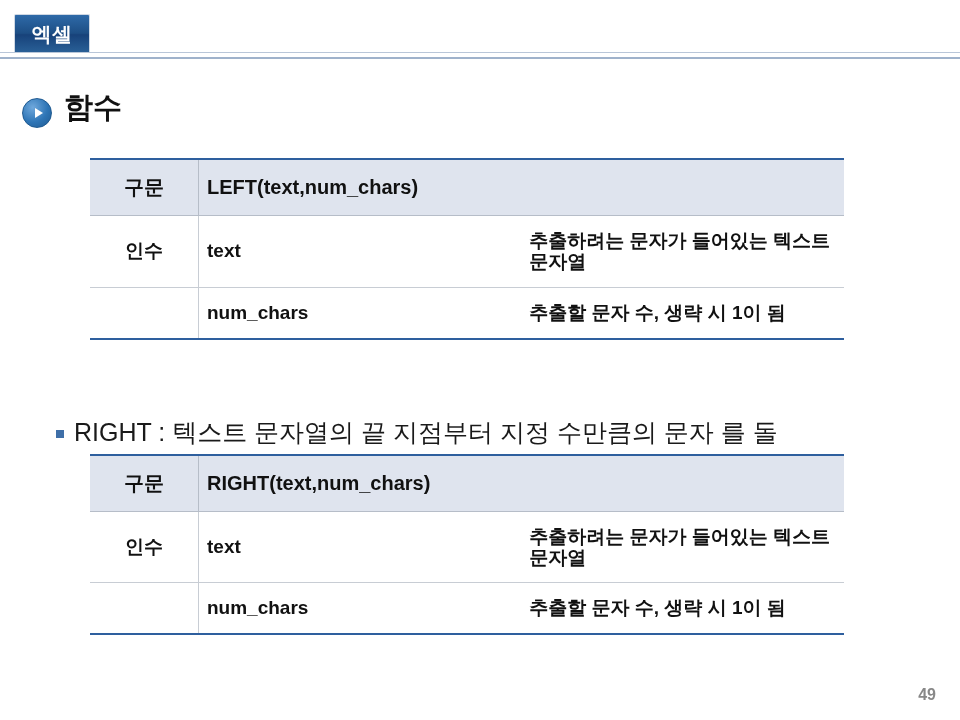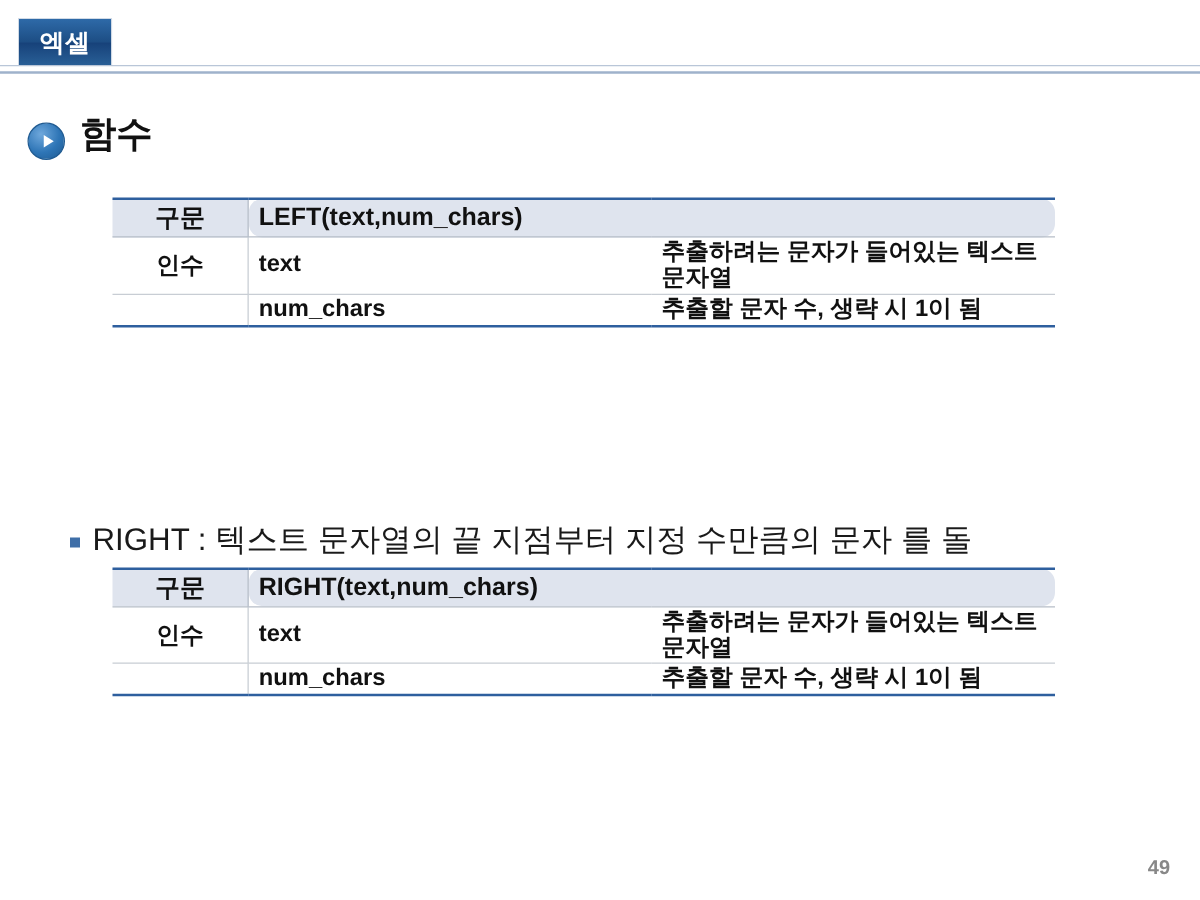--- a/index.html
+++ b/index.html
@@ -122,21 +122,21 @@
     margin-left: 34px;
     width: 754px;
   }
   table.spec {
     border-collapse: collapse;
     width: 754px;
     table-layout: fixed;
   }
   table.spec td {
     border-bottom: 1px solid #c8cdd4;
-    padding: 1px 8px;
+    padding: 14px 8px;
     font-size: 19px;
     color: #111111;
     vertical-align: middle;
   }
   table.spec tr.row-syntax td {
     background: #dfe4ee;
     border-top: 2px solid #2e5f9e;
     border-bottom: 1px solid #b6bdc8;
     font-size: 20px;
   }
@@ -155,21 +155,20 @@
   td.col-name {
     width: 186px;
     font-weight: bold;
   }
   td.col-desc {
     font-weight: bold;
     line-height: 1.12;
   }
   tr.row-syntax td.col-syntax {
     font-weight: bold;
-    border-radius: 11px;
   }
 
   
   .page-number {
     position: absolute;
     right: 24px;
     bottom: 16px;
     font-size: 16px;
     font-weight: bold;
     color: #888888;

